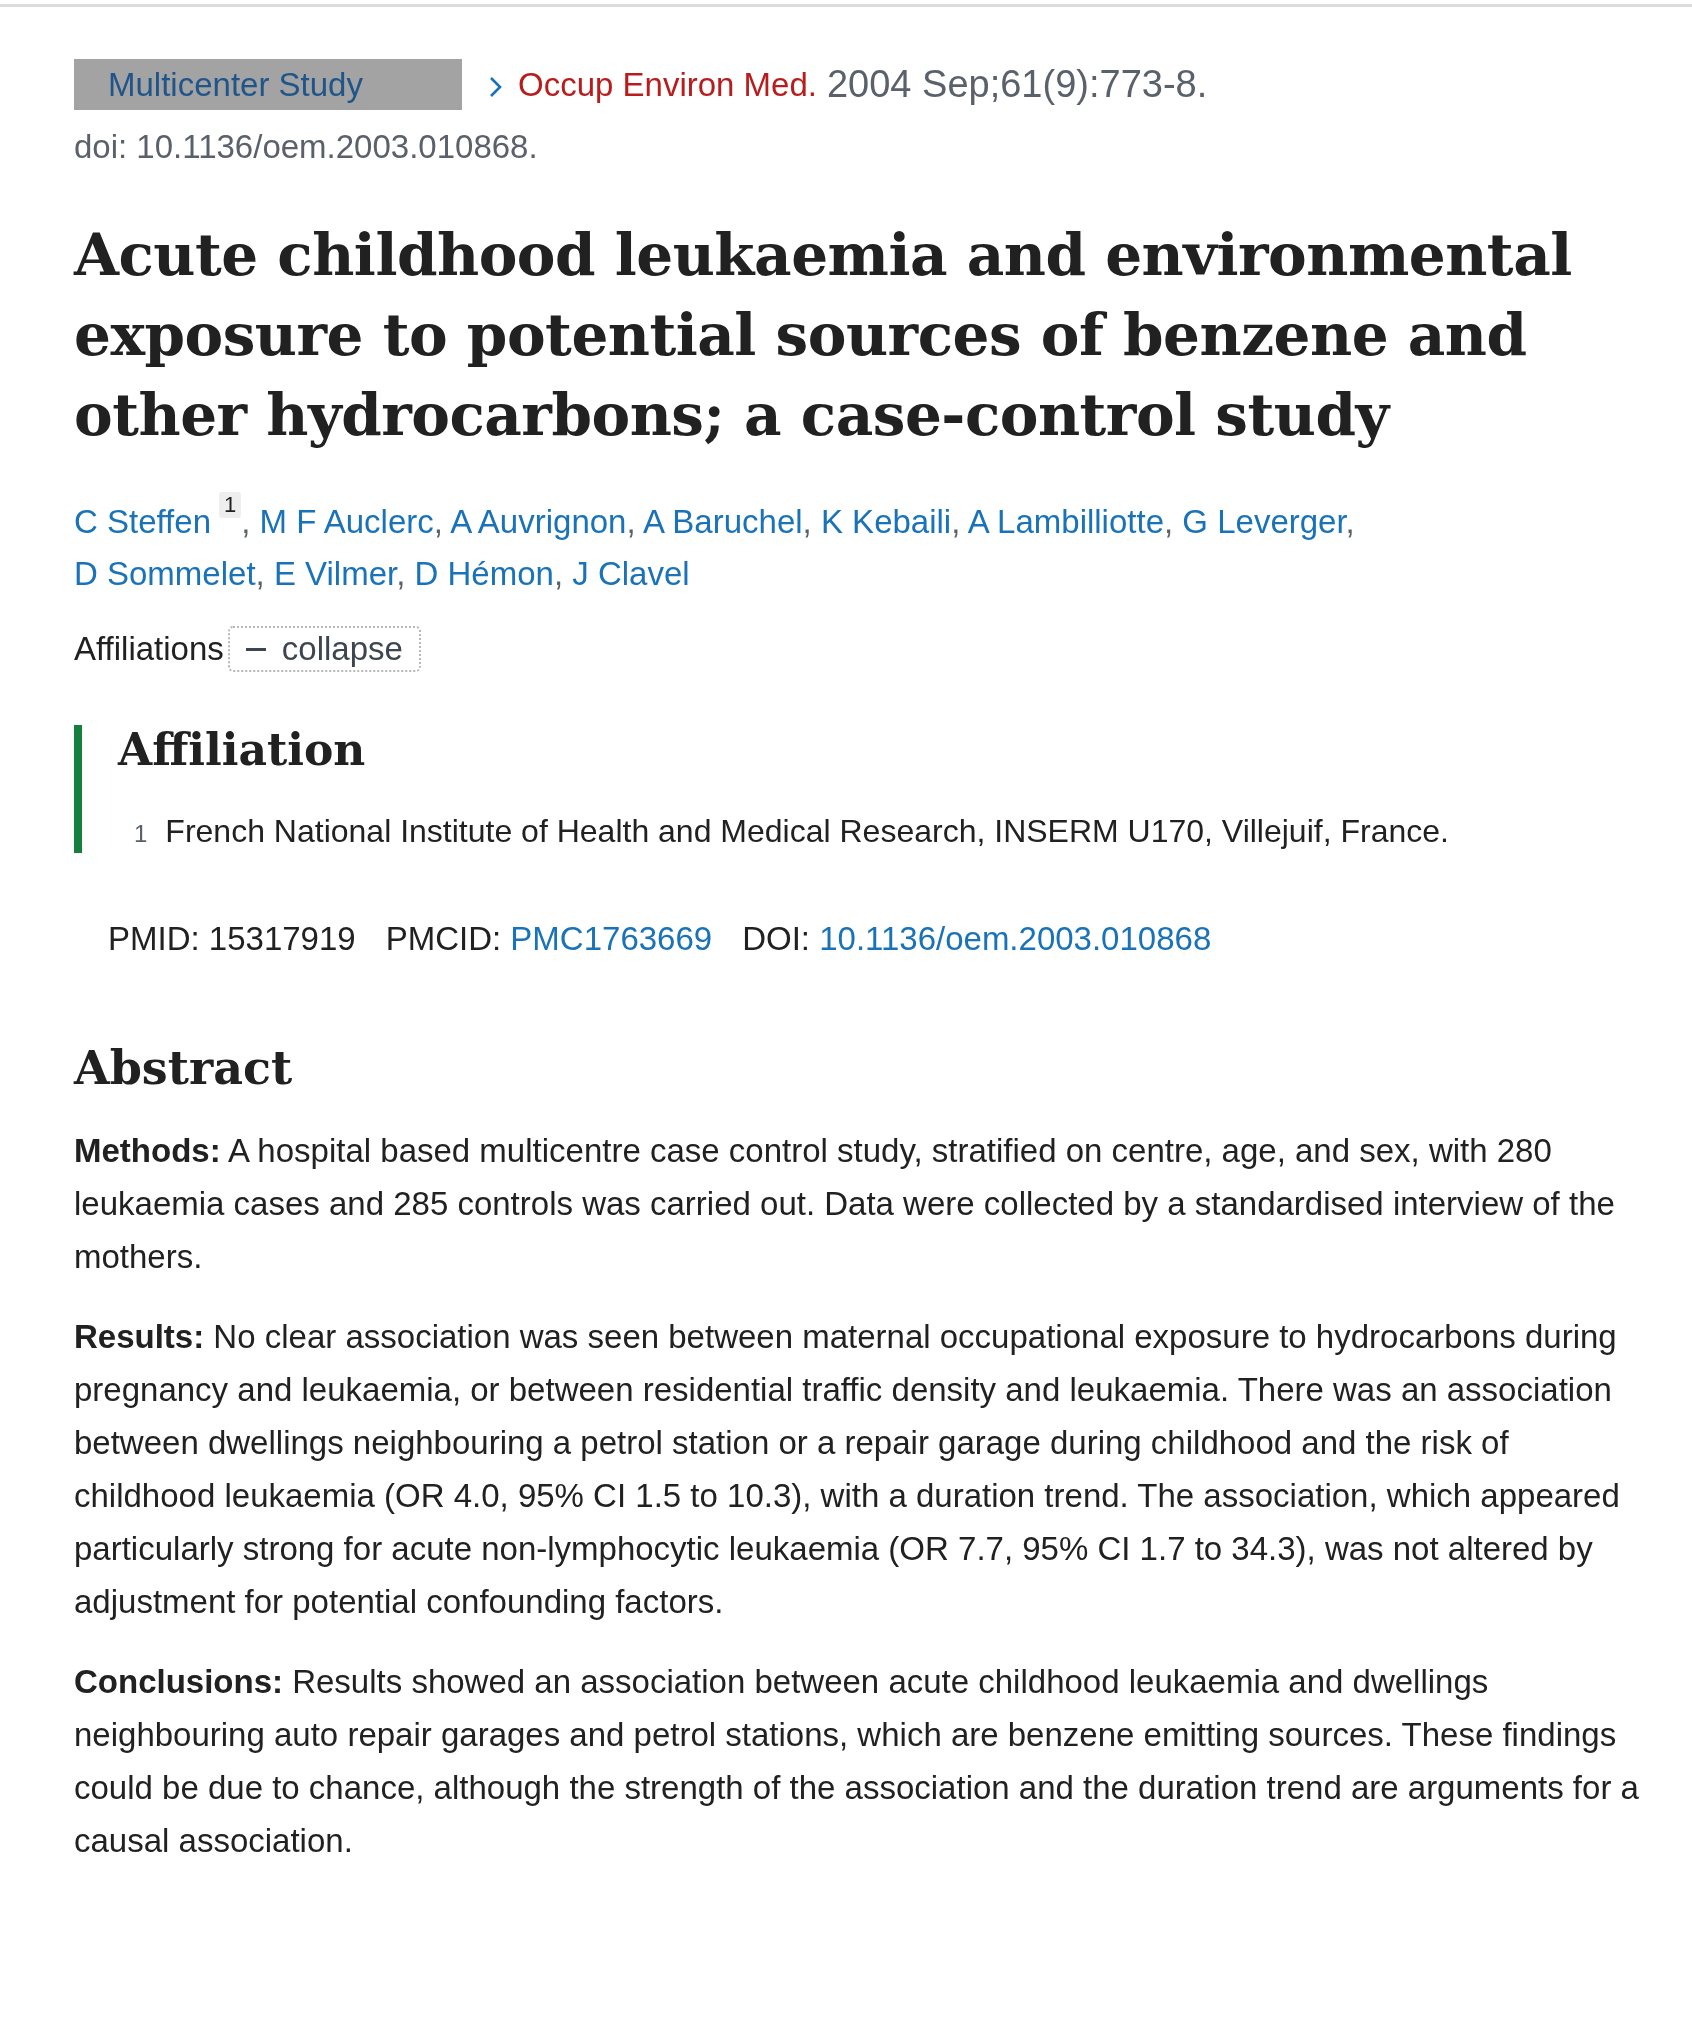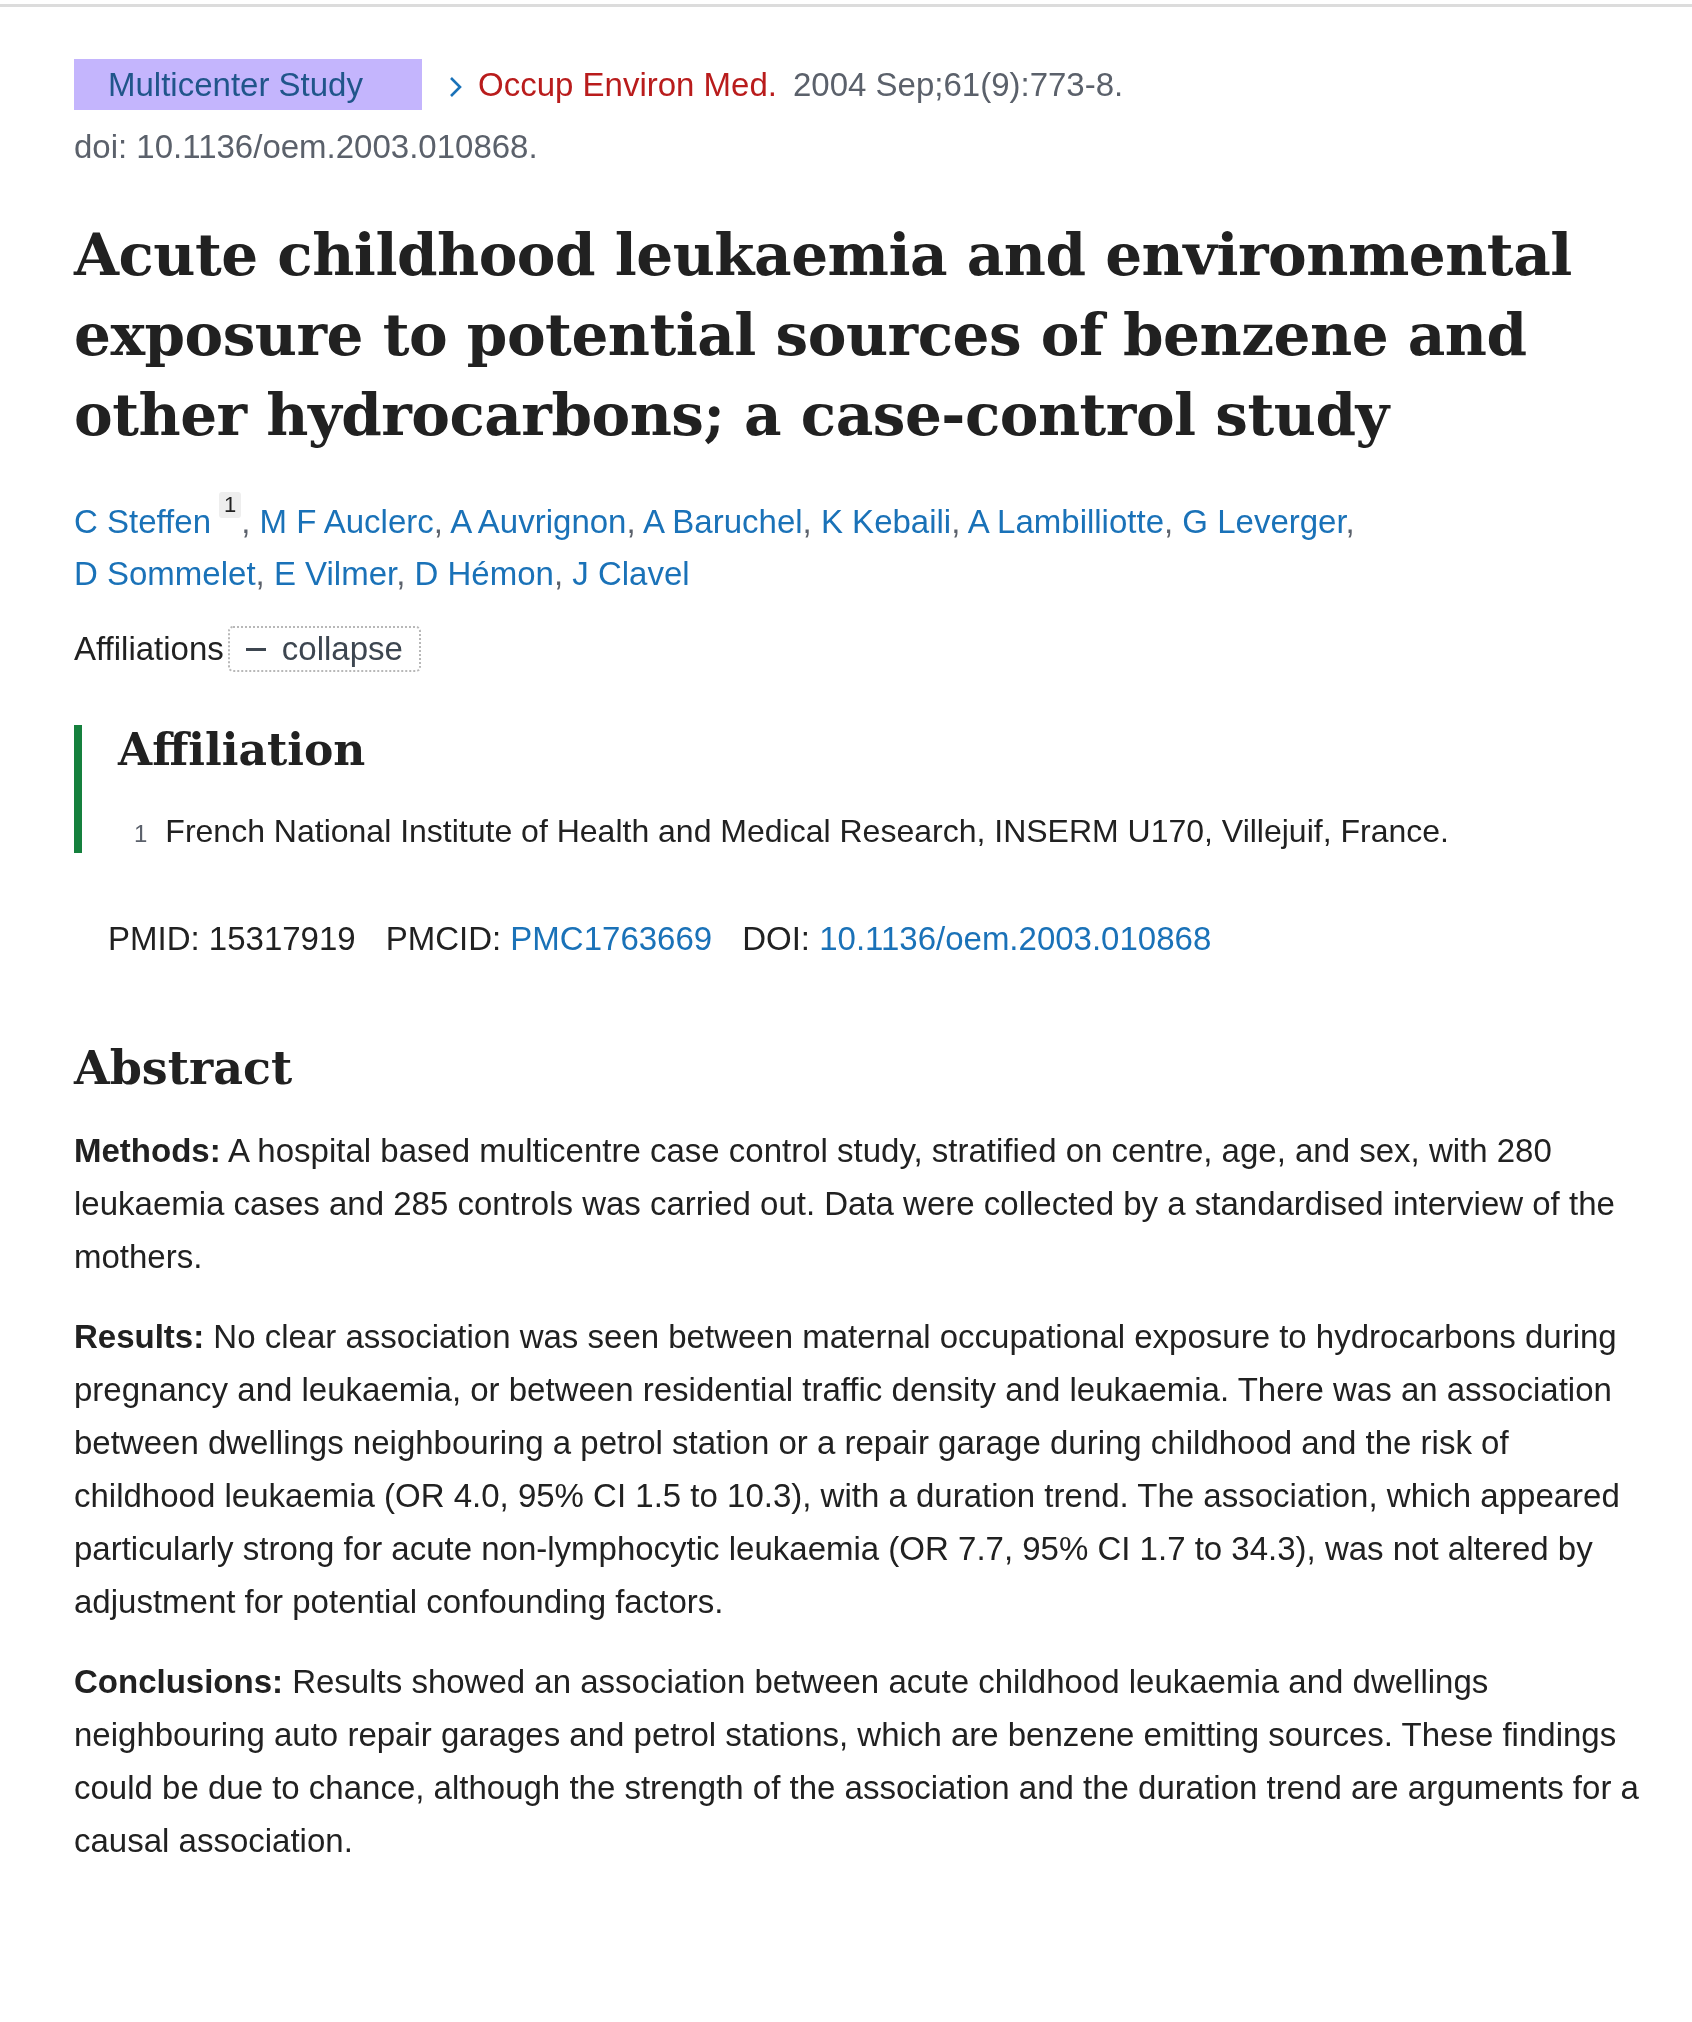--- a/index.html
+++ b/index.html
@@ -5,25 +5,25 @@
   html, body { margin: 0; padding: 0; background: #ffffff; }
   body {
     width: 1692px; height: 2022px; overflow: hidden; position: relative;
     font-family: "Liberation Sans", "DejaVu Sans", sans-serif;
     color: #212121;
   }
   .topline { position: absolute; left: 0; top: 4px; width: 1692px; height: 3px; background: #dcdcdc; }
   .wrap { position: absolute; left: 74px; top: 0; width: 1580px; }
 
   .cite-row { position: absolute; top: 59px; left: 0; height: 51px; display: flex; align-items: center; white-space: nowrap; }
-  .badge { background: #c4b5fd; color: #20558a; font-size: 33px; height: 51px; line-height: 51px; padding: 0 34px 0 34px; box-sizing: border-box; width: 348px; }
+  .badge { background: #a3a3a3; color: #20558a; font-size: 33px; height: 51px; line-height: 51px; padding: 0 34px 0 34px; box-sizing: border-box; width: 388px; }
   .chev { display: inline-block; margin-left: 26px; width: 16px; height: 16px; position: relative; top: -1px; }
   .chev svg { display: block; }
   .journal { color: #b91c1c; font-size: 33px; margin-left: 14px; text-decoration: none; }
-  .cite-rest { color: #5b616b; font-size: 33px; margin-left: 16px; }
+  .cite-rest { color: #5b616b; font-size: 38px; margin-left: 10px; }
   .doi-line { position: absolute; top: 125px; left: 0; color: #5b616b; font-size: 33px; line-height: 44px; }
 
   .title { position: absolute; top: 215px; left: 0; width: 1600px; margin: 0;
     font-family: "DejaVu Serif", "Liberation Serif", serif; font-weight: bold;
     font-size: 58px; line-height: 80px; color: #212121; letter-spacing: -0.5px; }
 
   .authors { position: absolute; top: 496px; left: 0; width: 1560px; font-size: 33px; line-height: 52px; color: #5b616b; }
   .authors a { color: #1a72b8; text-decoration: none; }
   .sup { display: inline-block; background: #eeeeee; color: #212121; font-size: 22px; line-height: 26px; padding: 0 5px; border-radius: 3px; vertical-align: top; position: relative; top: -4px; margin-left: 8px; }
 

